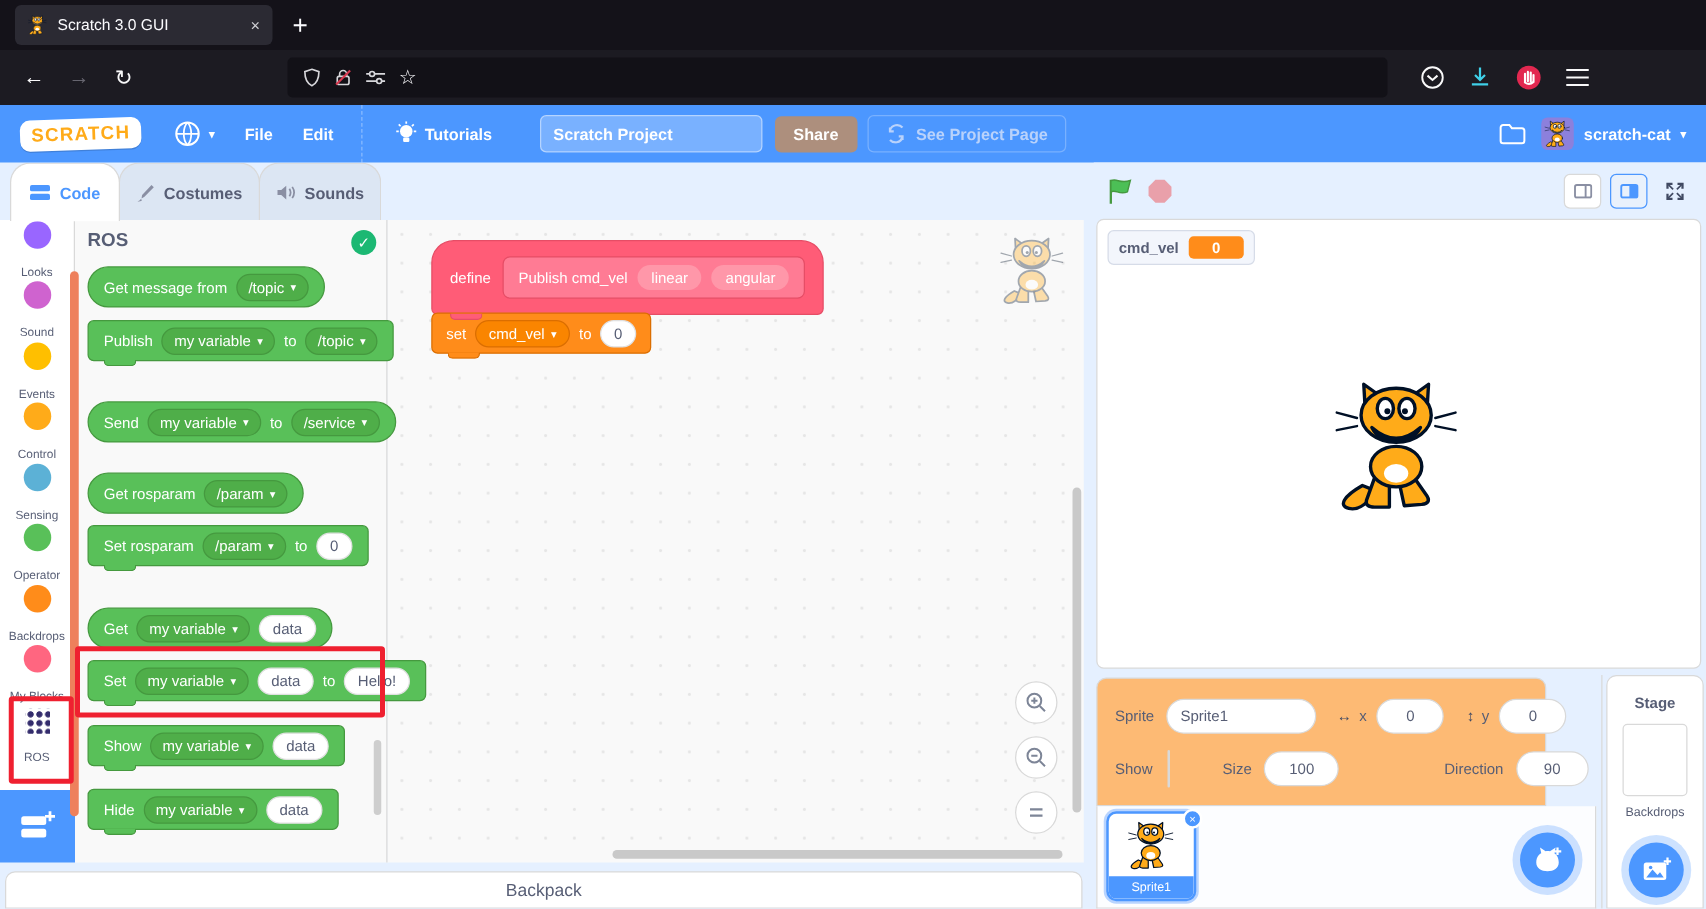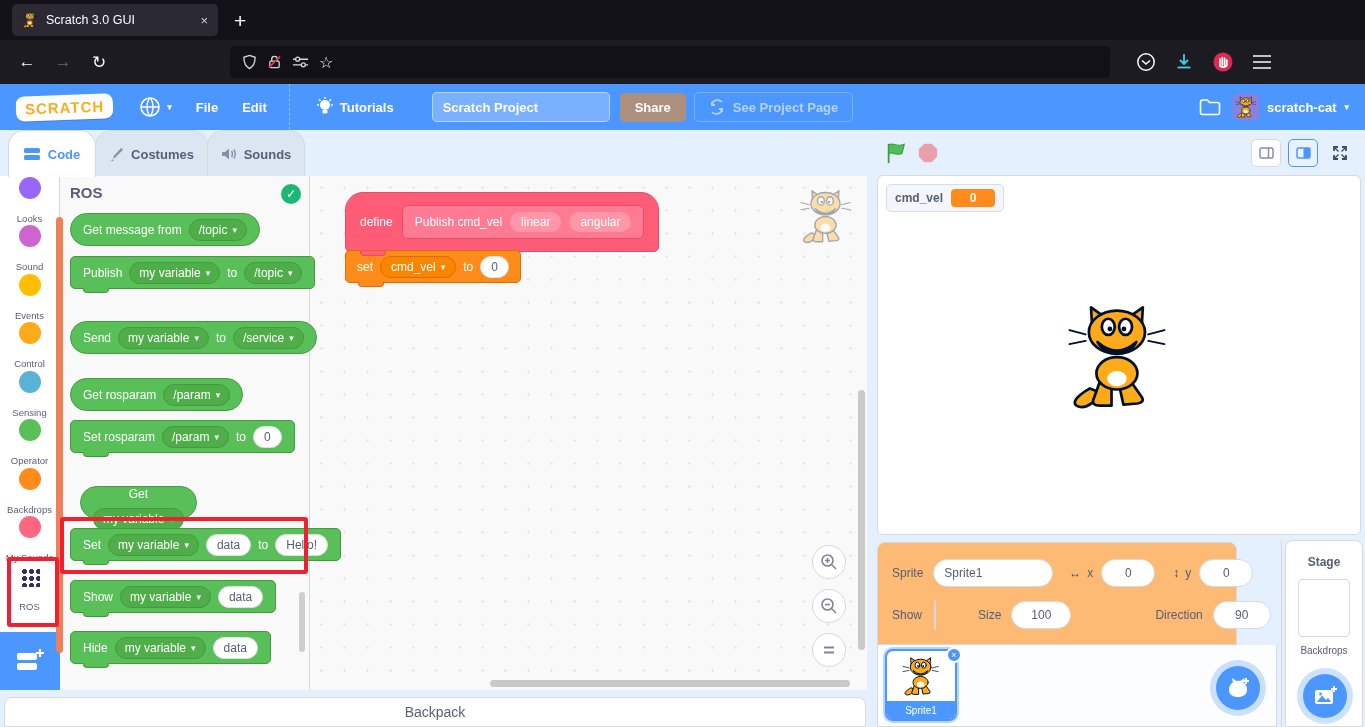--- a/index.html
+++ b/index.html
@@ -291,21 +291,21 @@
     <div class="cat-item">
       <span class="cat-dot" style="background-color: rgb(89, 192, 89);"></span>
       <span class="cat-lbl">Operator</span>
     </div>
     <div class="cat-item">
       <span class="cat-dot" style="background-color: rgb(255, 140, 26);"></span>
       <span class="cat-lbl">Backdrops</span>
     </div>
     <div class="cat-item">
       <span class="cat-dot" style="background-color: rgb(255, 102, 128);"></span>
-      <span class="cat-lbl">My Sounds</span>
+      <span class="cat-lbl">My Blocks</span>
     </div>
     <div class="cat-item" style="height:50px;">
       <span class="ros-dots"></span>
       <span class="cat-lbl">ROS</span>
     </div>
   </div>
   <div class="addext">
     <svg width="30" height="28" viewBox="0 0 30 28">
         <rect x="2" y="6" width="20" height="7" rx="2" fill="#fff"></rect>
         <rect x="2" y="16" width="20" height="7" rx="2" fill="#fff"></rect>
@@ -343,21 +343,21 @@
     </div>
 
     <div class="blk green stk" style="left:10px;top:244px;">
       <span>Set rosparam</span>
       <span class="dd">/param</span>
       <span>to</span>
       <span class="oval">0</span>
       <i class="tabb"></i>
     </div>
 
-    <div class="blk green rep" style="left:20px;top:310px;flex-direction:column;">
+    <div class="blk green rep" style="left:10px;top:310px;">
       <span>Get</span>
       <span class="dd">my variable</span>
       <span class="oval">data</span>
     </div>
 
     <div class="blk green stk" style="left:10px;top:352px;">
       <span>Set</span>
       <span class="dd">my variable</span>
       <span class="oval">data</span>
       <span>to</span>

